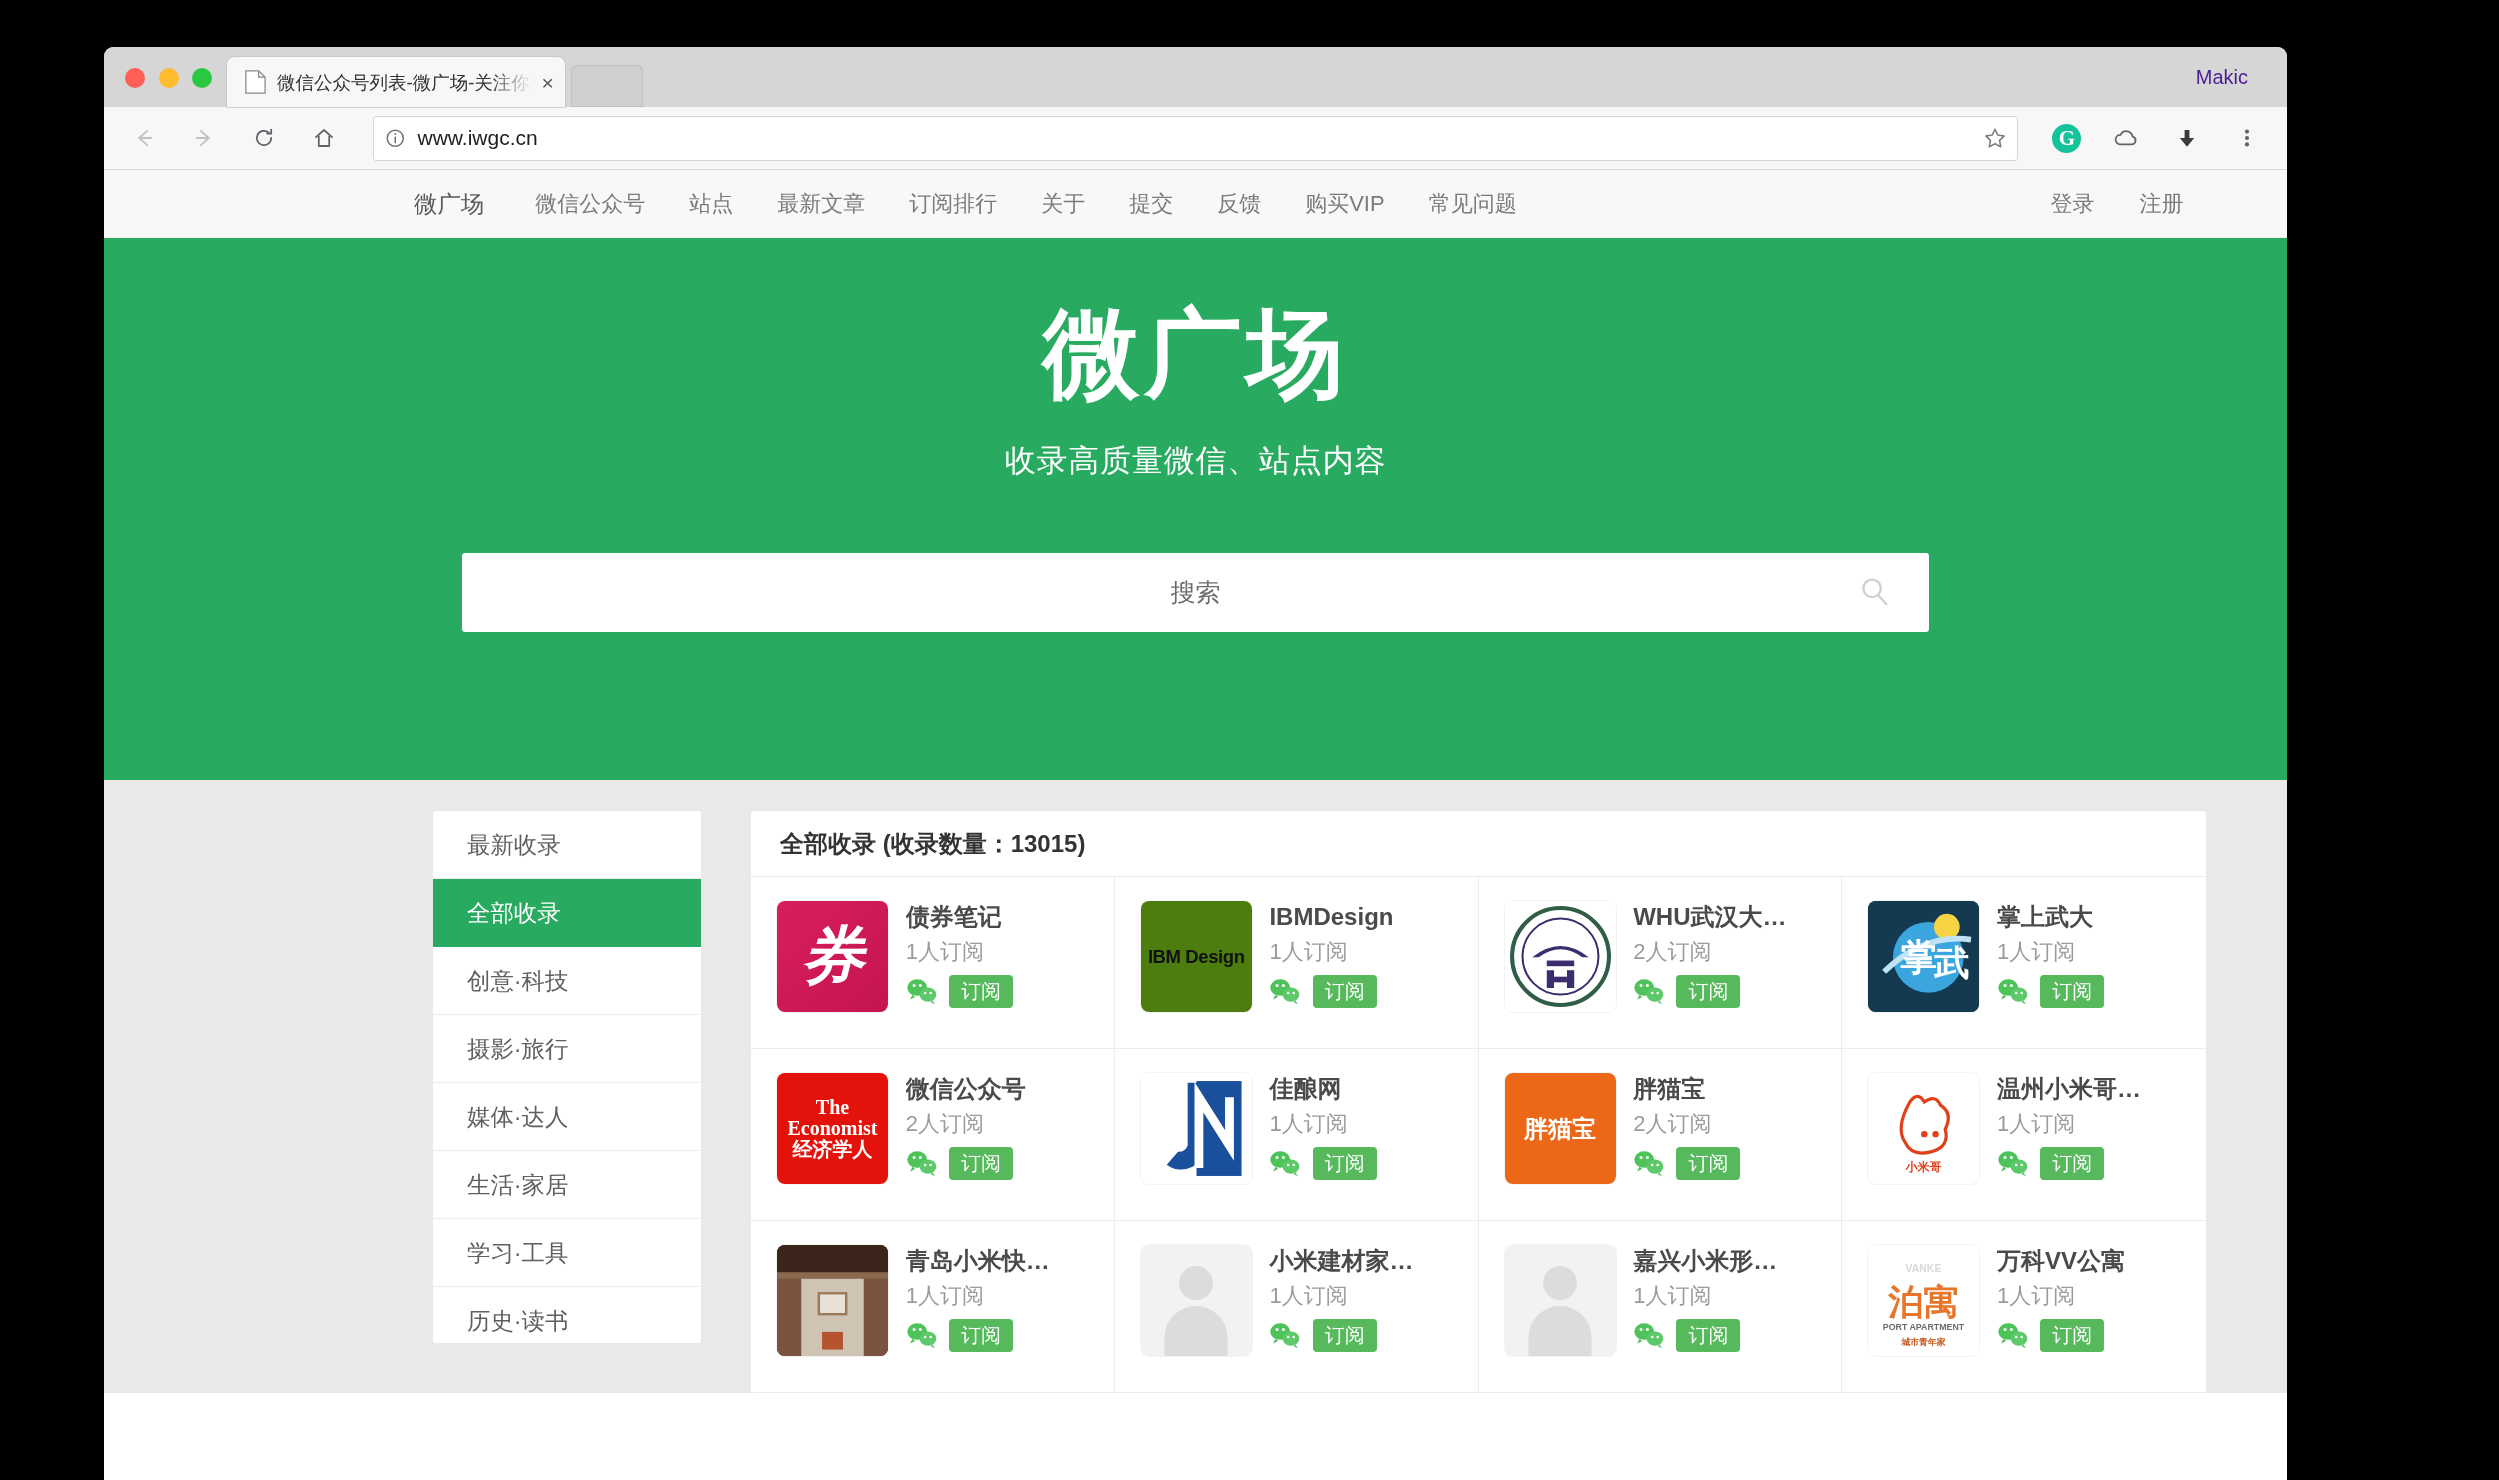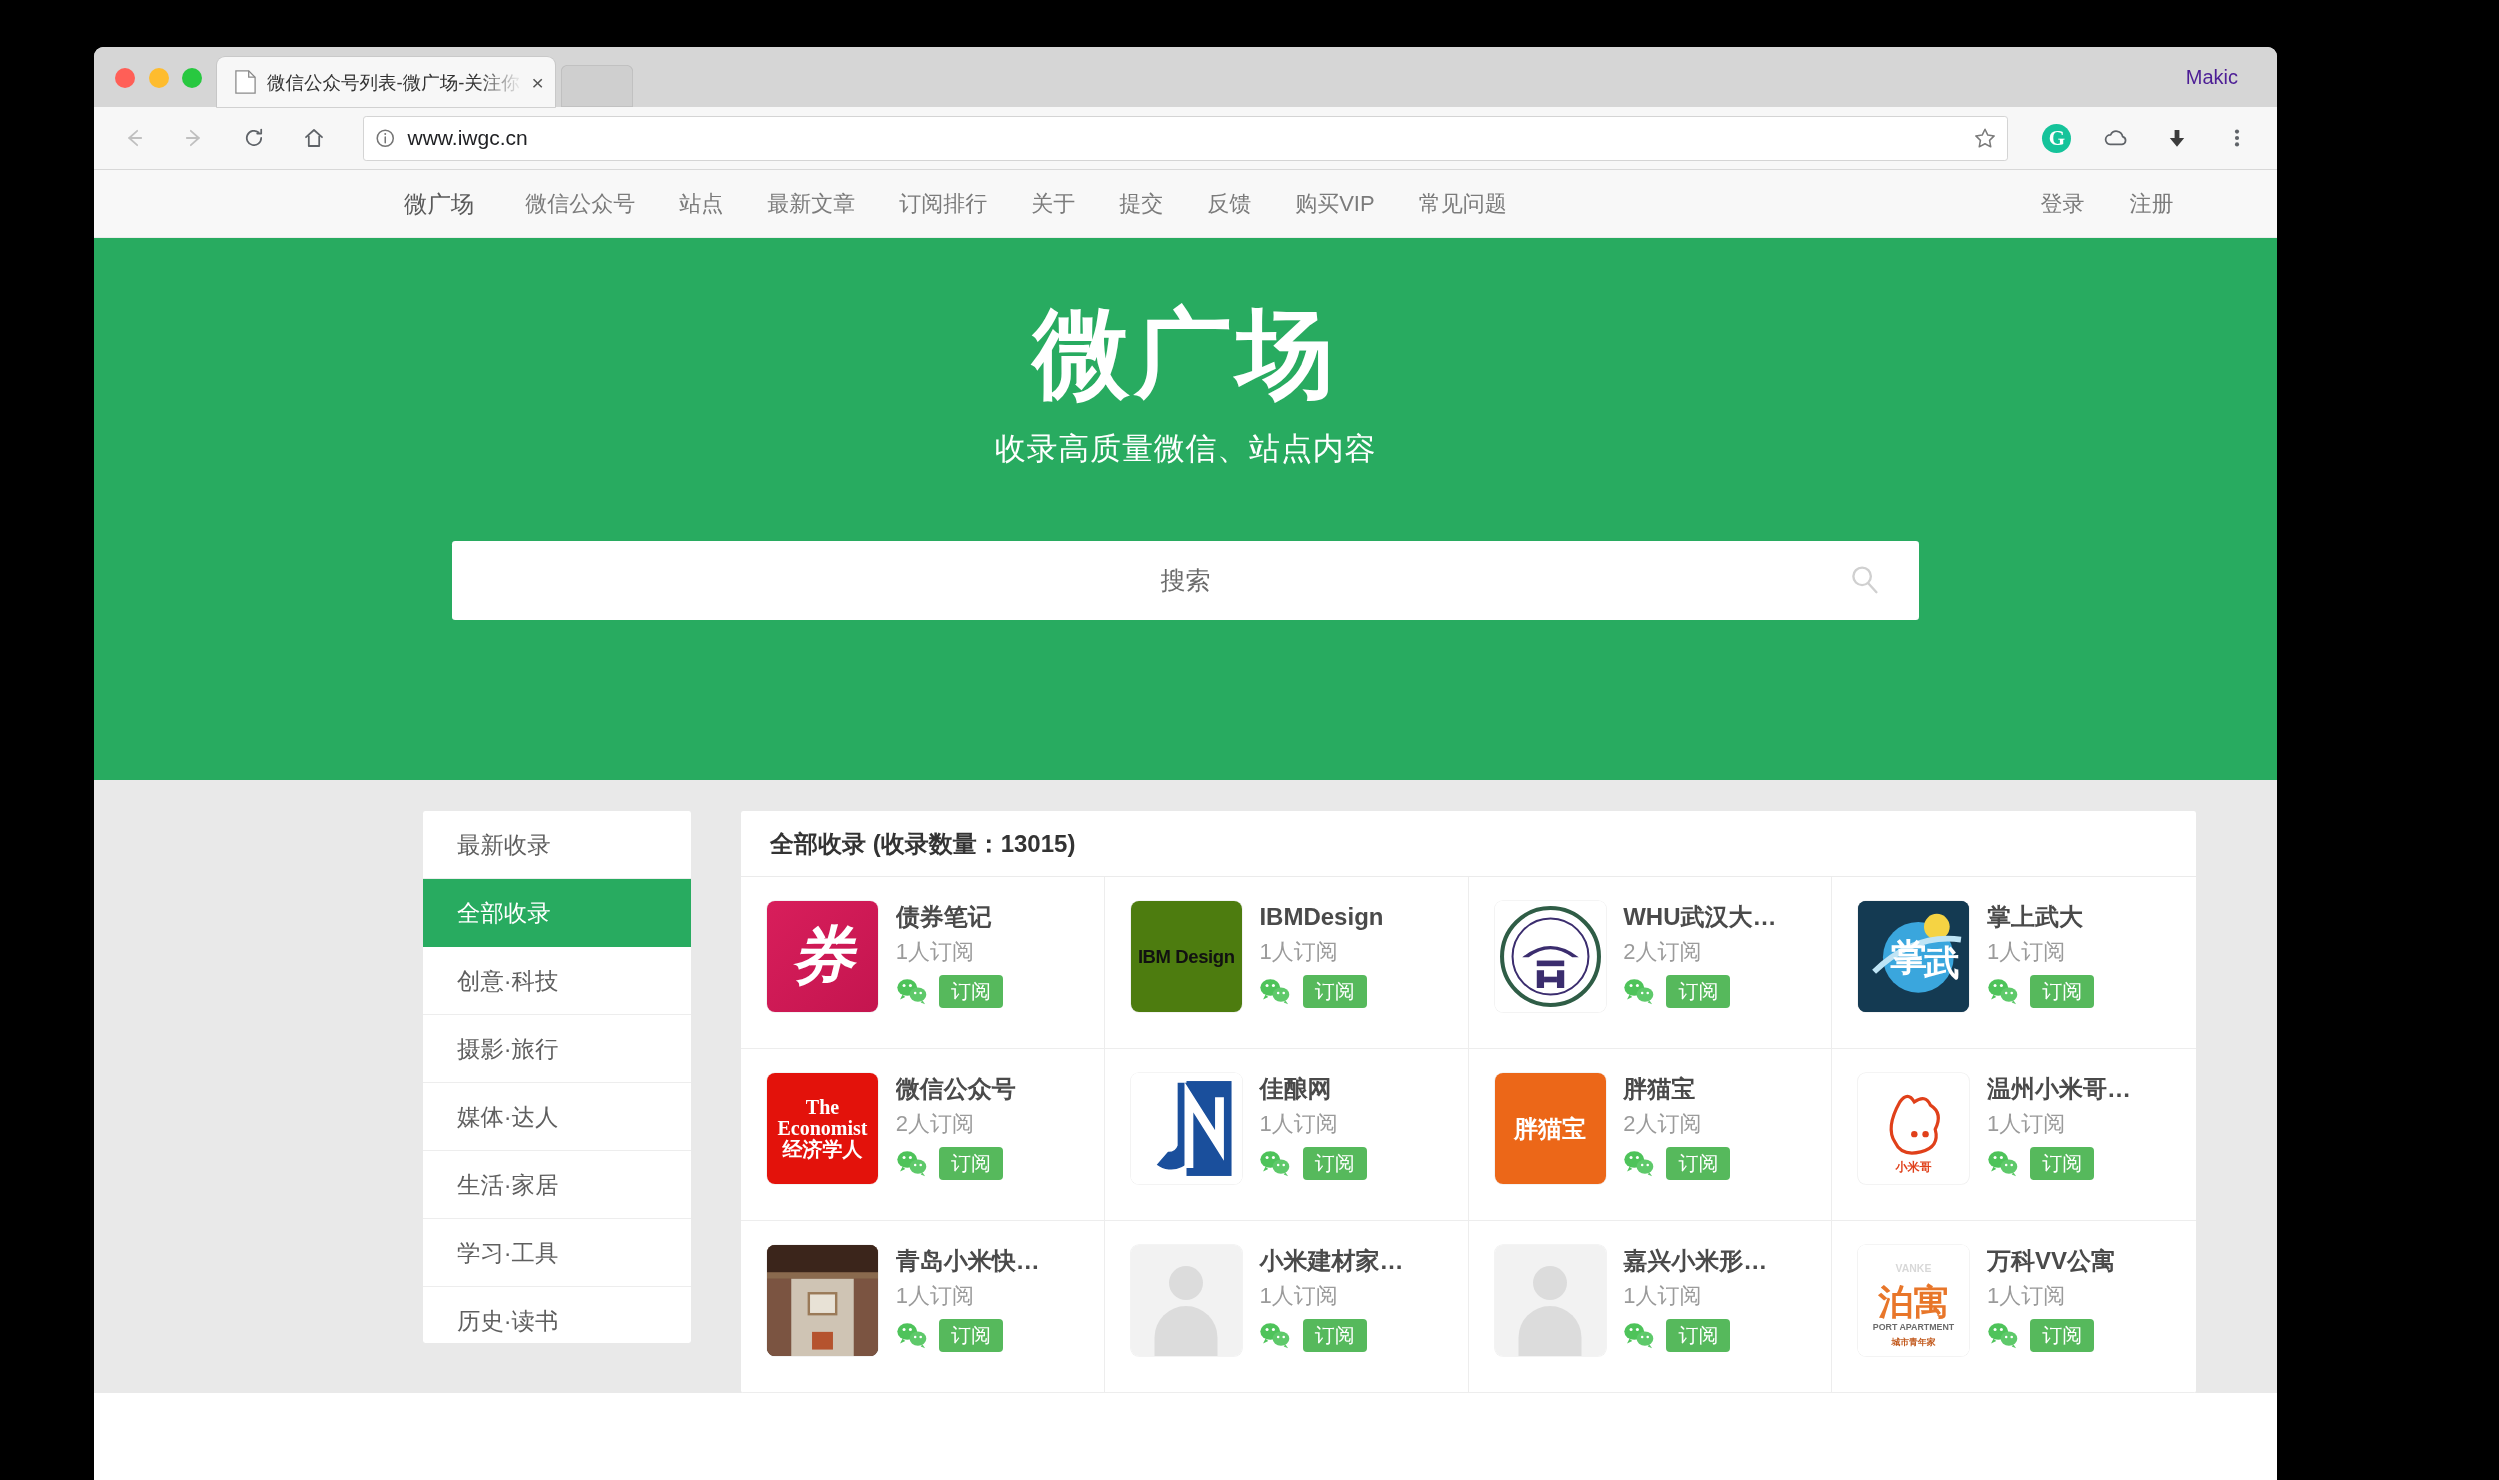--- a/index.html
+++ b/index.html
@@ -7,21 +7,21 @@
   html, body {
     width: 2500px; height: 1480px;
     background: #000;
     font-family: "Liberation Sans", "DejaVu Sans", sans-serif;
     overflow: hidden;
   }
 
   
   .browser-window {
     position: absolute;
-    left: 94px; top: 47px;
+    left: 104px; top: 47px;
     width: 2183px; height: 1433px;
     background: #fff;
     border-radius: 9.7px 9.7px 0 0;
     overflow: hidden;
   }
 
   
   .tab-strip {
     height: 60px;
     background: #d6d6d6;
@@ -161,21 +161,21 @@
   .hero-title {
     font-size: 97px;
     color: #fff;
     font-weight: bold;
     letter-spacing: 4.8px;
     line-height: 1.25;
   }
   .hero-sub {
     font-size: 31px;
     color: #fff;
-    margin-top: 14px;
+    margin-top: 26px;
     letter-spacing: 0.8px;
   }
   .search-wrap {
     margin-top: 71px;
     width: 1467px; height: 79px;
     background: #fff;
     border-radius: 3.2px;
     position: relative;
     display: flex; align-items: center; justify-content: center;
   }

